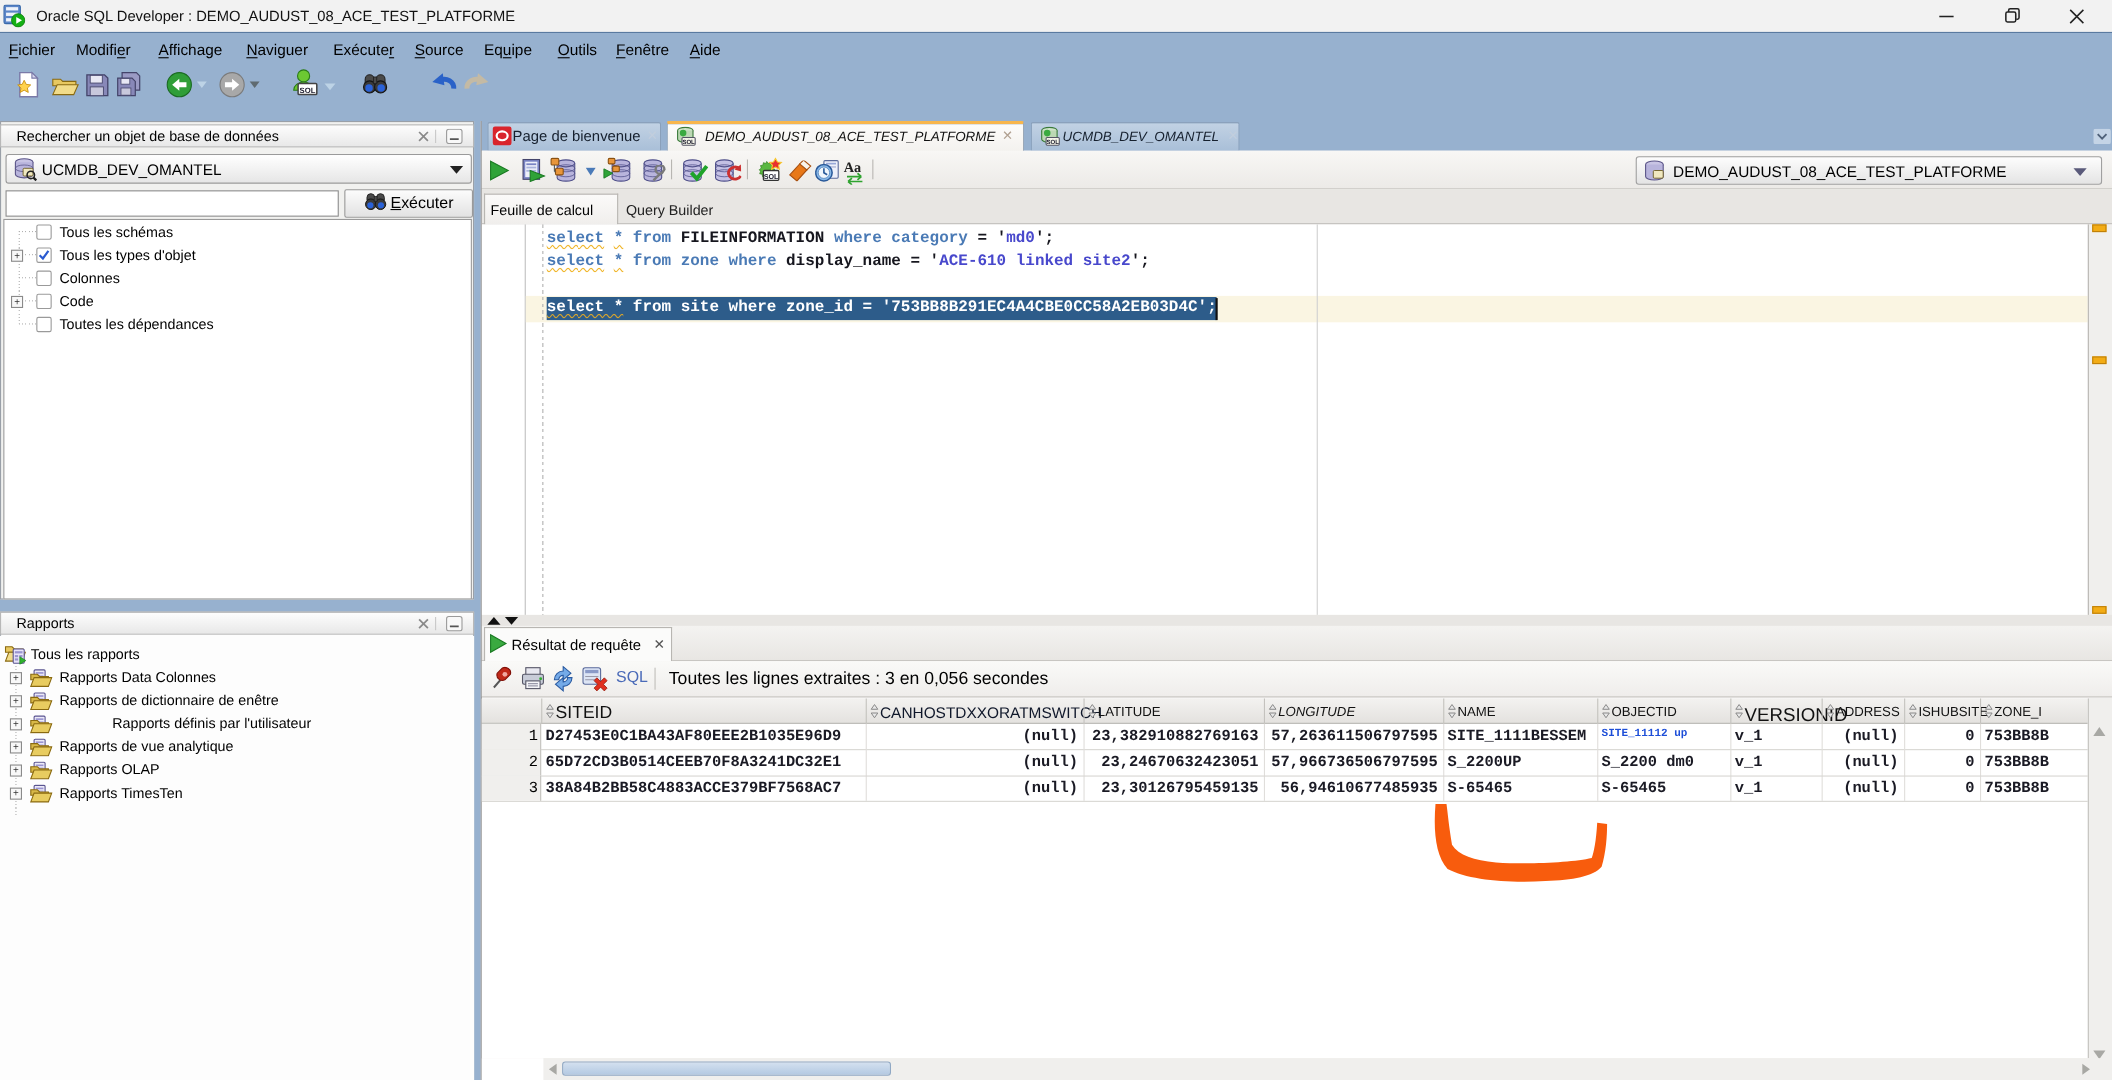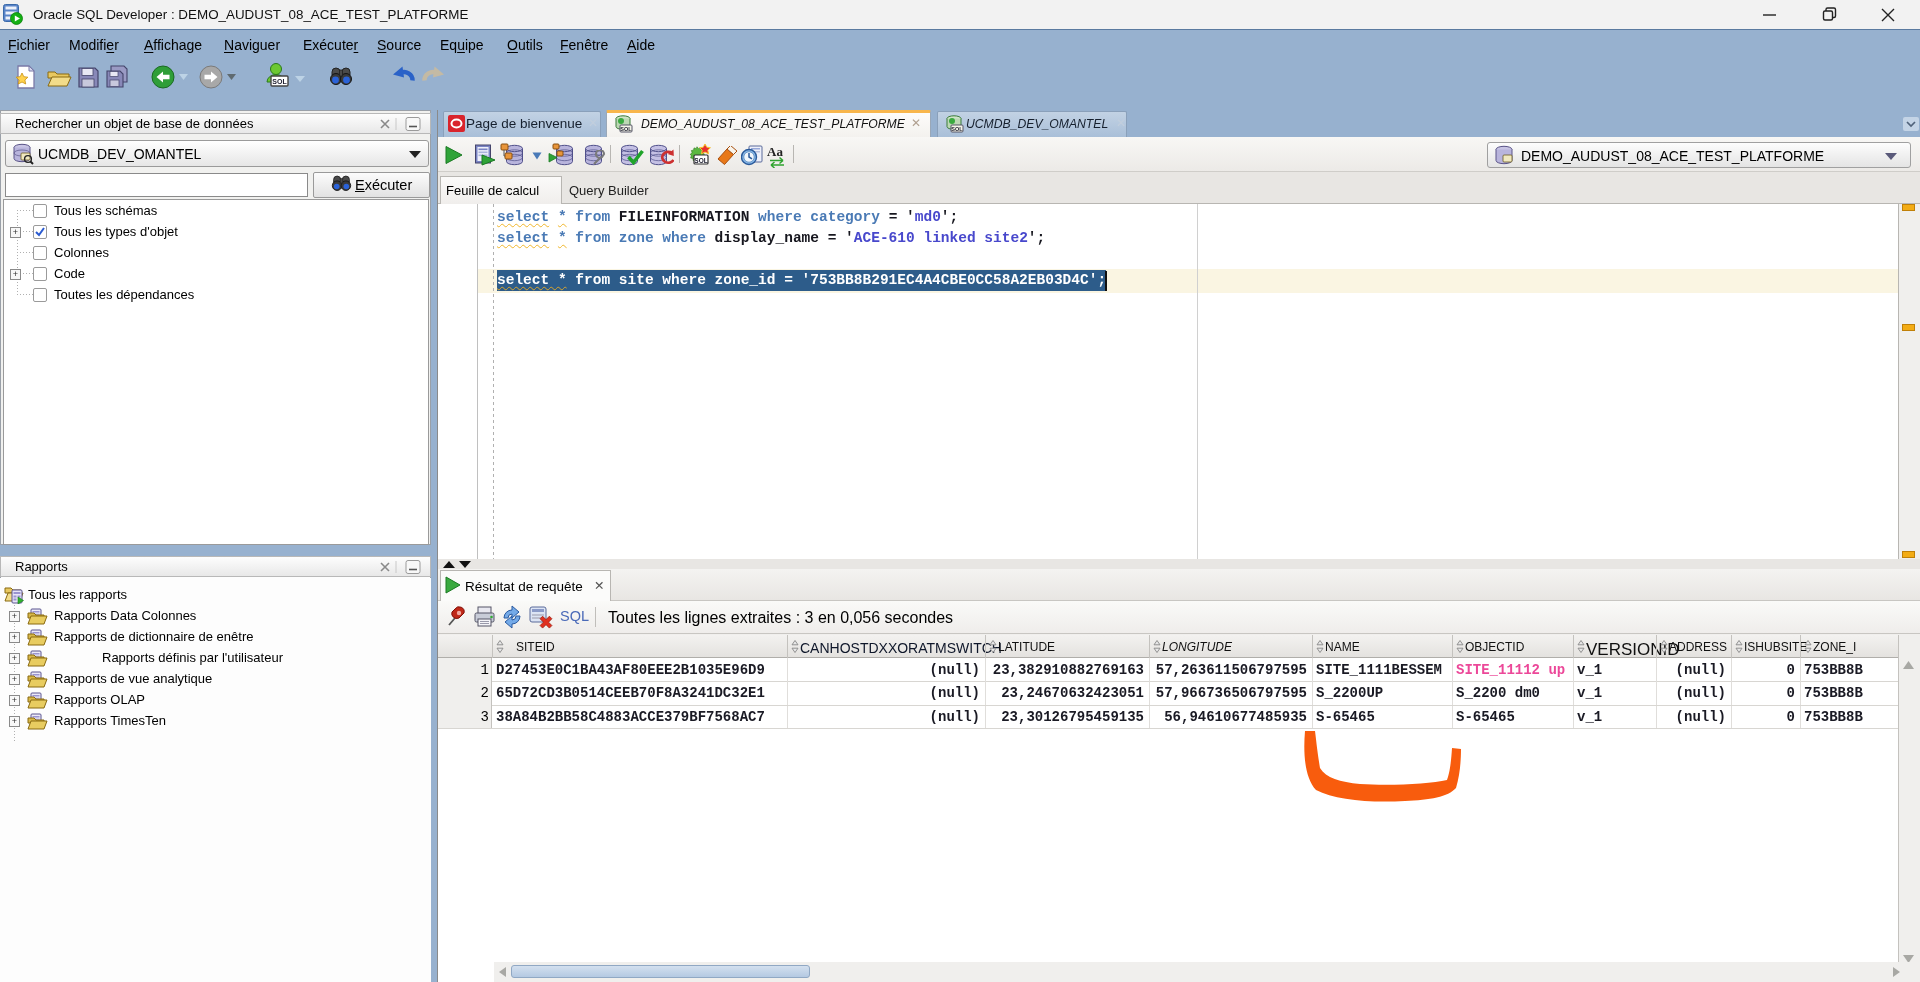--- a/index.html
+++ b/index.html
@@ -480,21 +480,21 @@
   </div>
 <div class="abs" style="left:608px;top:609px;font-size:16px;">Toutes les lignes extraites : 3 en 0,056 secondes</div>
 
 
 <div id="grid" class="abs" style="left:438px;top:635px;width:1460px;height:327px;background:#fff;">
     <div class="abs" style="left:0;top:0;width:1460px;height:23px;background:linear-gradient(#f3f2f0,#e4e2df);border-bottom:1px solid #b0aeaa;"></div>
     <div class="abs" style="left:54px;top:0;width:1px;height:23px;background:#c4c2be;"></div>
     <svg class="abs" style="left:58px;top:5px;" width="8" height="13" viewBox="0 0 8 13">
       <path d="M4,0.5 L7,4.8 L1,4.8 Z M4,12.5 L7,8.2 L1,8.2 Z" fill="#e8e8e8" stroke="#888" stroke-width="0.9"></path>
     </svg>
-    <div class="abs" style="left:67px;top:5px;font-size:12px;color:#111;white-space:nowrap;width:282px;margin-left:11px;">SITEID</div>
+    <div class="abs" style="left:67px;top:5px;font-size:16px;color:#111;white-space:nowrap;width:282px;">SITEID</div>
     <div class="abs" style="left:349px;top:0;width:1px;height:23px;background:#c4c2be;"></div>
     <svg class="abs" style="left:353px;top:5px;" width="8" height="13" viewBox="0 0 8 13">
       <path d="M4,0.5 L7,4.8 L1,4.8 Z M4,12.5 L7,8.2 L1,8.2 Z" fill="#e8e8e8" stroke="#888" stroke-width="0.9"></path>
     </svg>
     <div class="abs" style="left:362px;top:5px;font-size:14px;color:#0f172a;white-space:nowrap;width:185px;text-align:center;">CANHOSTDXXORATMSWITCH</div>
     <div class="abs" style="left:547px;top:0;width:1px;height:23px;background:#c4c2be;"></div>
     <svg class="abs" style="left:551px;top:5px;" width="8" height="13" viewBox="0 0 8 13">
       <path d="M4,0.5 L7,4.8 L1,4.8 Z M4,12.5 L7,8.2 L1,8.2 Z" fill="#e8e8e8" stroke="#888" stroke-width="0.9"></path>
     </svg>
     <div class="abs" style="left:560px;top:5px;font-size:12px;color:#111;white-space:nowrap;width:151px;">LATITUDE</div>
@@ -539,21 +539,21 @@
     <div class="abs mono" style="left:58px;top:27px;width:286px;font-size:14px;font-weight:bold;color:#1a1a24;text-align:left;white-space:nowrap;overflow:hidden;">D27453E0C1BA43AF80EEE2B1035E96D9</div>
     <div class="abs" style="left:349px;top:23px;width:1px;height:70px;background:#e0dedb;"></div>
     <div class="abs mono" style="left:353px;top:27px;width:189px;font-size:14px;font-weight:bold;color:#1a1a24;text-align:right;white-space:nowrap;overflow:hidden;">(null)</div>
     <div class="abs" style="left:547px;top:23px;width:1px;height:70px;background:#e0dedb;"></div>
     <div class="abs mono" style="left:551px;top:27px;width:155px;font-size:14px;font-weight:bold;color:#1a1a24;text-align:right;white-space:nowrap;overflow:hidden;">23,382910882769163</div>
     <div class="abs" style="left:711px;top:23px;width:1px;height:70px;background:#e0dedb;"></div>
     <div class="abs mono" style="left:715px;top:27px;width:154px;font-size:14px;font-weight:bold;color:#1a1a24;text-align:right;white-space:nowrap;overflow:hidden;">57,263611506797595</div>
     <div class="abs" style="left:874px;top:23px;width:1px;height:70px;background:#e0dedb;"></div>
     <div class="abs mono" style="left:878px;top:27px;width:131px;font-size:14px;font-weight:bold;color:#1a1a24;text-align:left;white-space:nowrap;overflow:hidden;">SITE_1111BESSEM</div>
     <div class="abs" style="left:1014px;top:23px;width:1px;height:70px;background:#e0dedb;"></div>
-    <div class="abs mono" style="left:1018px;top:27px;width:112px;font-size:14px;font-weight:bold;color:#ec4899;text-align:left;white-space:nowrap;overflow:hidden;">SITE_11112 up</div>
+    <div class="abs mono" style="left:1018px;top:27px;width:112px;font-size:10px;font-weight:bold;color:#1d4ed8;text-align:left;white-space:nowrap;overflow:hidden;">SITE_11112 up</div>
     <div class="abs" style="left:1135px;top:23px;width:1px;height:70px;background:#e0dedb;"></div>
     <div class="abs mono" style="left:1139px;top:27px;width:74px;font-size:14px;font-weight:bold;color:#1a1a24;text-align:left;white-space:nowrap;overflow:hidden;">v_1</div>
     <div class="abs" style="left:1218px;top:23px;width:1px;height:70px;background:#e0dedb;"></div>
     <div class="abs mono" style="left:1222px;top:27px;width:66px;font-size:14px;font-weight:bold;color:#1a1a24;text-align:right;white-space:nowrap;overflow:hidden;">(null)</div>
     <div class="abs" style="left:1293px;top:23px;width:1px;height:70px;background:#e0dedb;"></div>
     <div class="abs mono" style="left:1297px;top:27px;width:60px;font-size:14px;font-weight:bold;color:#1a1a24;text-align:right;white-space:nowrap;overflow:hidden;">0</div>
     <div class="abs" style="left:1362px;top:23px;width:1px;height:70px;background:#e0dedb;"></div>
     <div class="abs mono" style="left:1366px;top:27px;width:89px;font-size:14px;font-weight:bold;color:#1a1a24;text-align:left;white-space:nowrap;overflow:hidden;">753BB8B</div>
     <div class="abs" style="left:0;top:69.6px;width:1460px;height:1px;background:#d8d6d2;"></div>
     <div class="abs" style="left:0;top:46.3px;width:54px;height:23.3px;background:#f0efed;border-right:1px solid #c4c2be;"></div>

